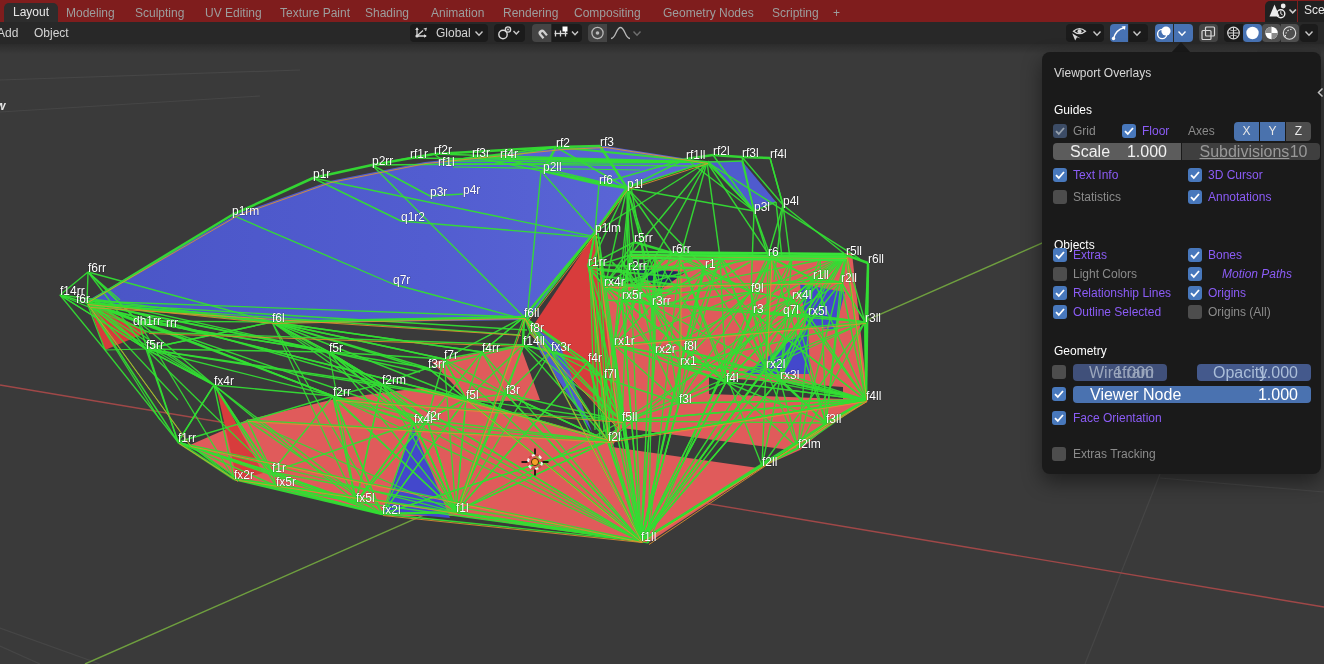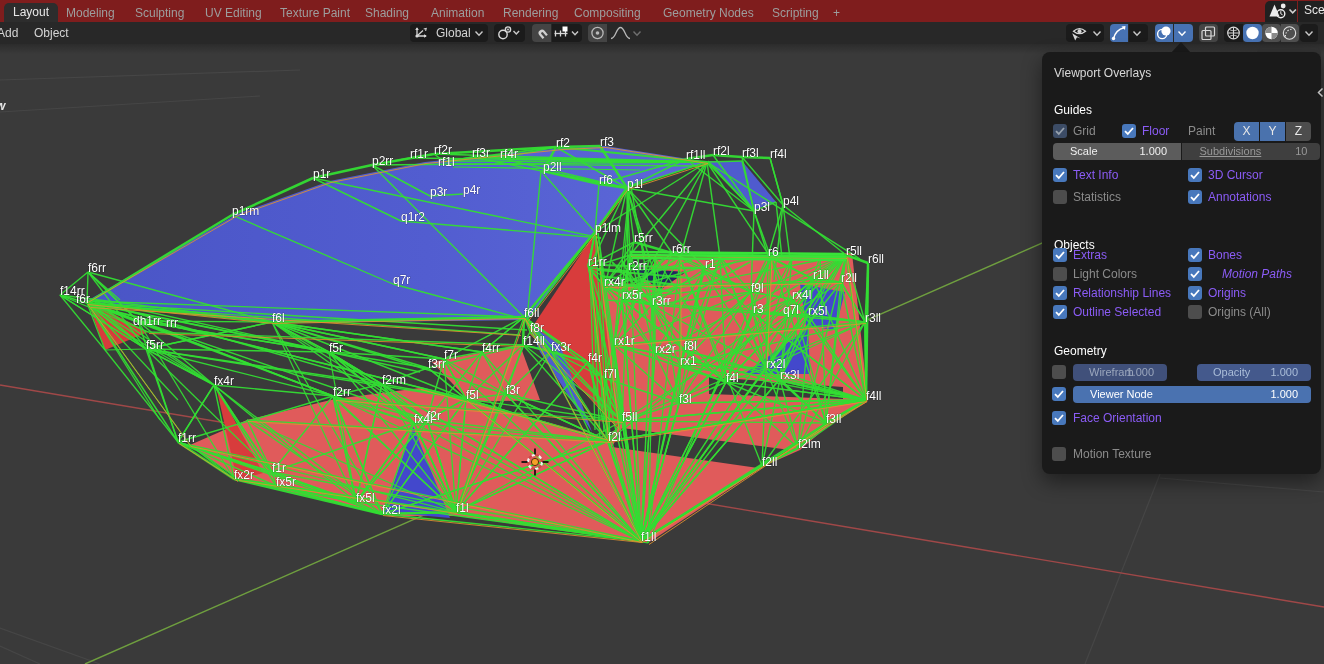--- a/index.html
+++ b/index.html
@@ -17,21 +17,21 @@
     border-left:10px solid transparent;border-right:10px solid transparent;border-bottom:11px solid #1a1a1a;}
   #ghost{position:absolute;left:1257px;top:48px;width:64px;height:10px;background:#333333;border-radius:5px 5px 0 0;}
   .ptitle{position:absolute;color:#d8d8d8;font-size:12px;}
   .psec{position:absolute;color:#ffffff;font-size:12px;}
   .plabel{position:absolute;color:#8b5cf6;font-size:12px;white-space:nowrap;}
   .pdis{color:#8b8b8b;}
   .cb{position:absolute;width:14px;height:14px;border-radius:3px;background:#4d4d4d;}
   .cb.on{background:#4878bc;}
   .cb.dim{background:#3c4c66;}
   .cb svg{position:absolute;left:0;top:0;}
-  .slider{position:absolute;height:17px;border-radius:4px;font-size:11px;line-height:17px;text-align:center;}
+  .slider{position:absolute;height:17px;border-radius:4px;font-size:16px;line-height:17px;text-align:center;}
   .axbtn{position:absolute;width:25px;height:19px;line-height:19px;text-align:center;color:#e8e8e8;font-size:12px;background:#4a72ad;}
   .hbtn{position:absolute;background:#1b1b1b;border-radius:4px;}
   .ibtn{position:absolute;border-radius:4px;}
 </style>
 </head>
 <body>
 <div id="viewport">
     <svg width="1324" height="664" viewBox="0 0 1324 664" style="position:absolute;left:0;top:0;">
 <rect x="0" y="44" width="1324" height="620" fill="#3a3a3a"></rect>
 <rect x="0" y="44" width="1324" height="10" fill="url(#topshadow)"></rect>
@@ -975,21 +975,21 @@
         <path d="M3 7.2 L5.8 10 L11 4" fill="none" stroke="#97a1ad" stroke-width="1.8"></path>
       </svg>
     </div>
 <div class="plabel pdis" style="left:31px;top:72px;">Grid</div>
 <div class="cb on" style="left:80px;top:72px;">
       <svg width="14" height="14" viewBox="0 0 14 14">
         <path d="M3 7.2 L5.8 10 L11 4" fill="none" stroke="#ffffff" stroke-width="1.8"></path>
       </svg>
     </div>
 <div class="plabel" style="left:100px;top:72px;">Floor</div>
-<div class="plabel pdis" style="left:146px;top:72px;">Paint</div>
+<div class="plabel pdis" style="left:146px;top:72px;">Axes</div>
 <div class="axbtn" style="left:192px;top:70px;border-radius:4px 0 0 4px;">X</div>
 <div class="axbtn" style="left:218px;top:70px;">Y</div>
 <div class="axbtn" style="left:244px;top:70px;background:#4d4d4d;border-radius:0 4px 4px 0;">Z</div>
 <div class="slider" style="left:11px;top:91px;width:128px;background:#5c5c5c;border-radius:4px 0 0 4px;">
       <span style="position:absolute;left:17px;color:#f0f0f0;">Scale</span>
       <span style="position:absolute;right:14px;color:#f0f0f0;">1.000</span>
     </div>
 <div class="slider" style="left:139.5px;top:91px;width:138px;background:#3f3f3f;border-radius:0 4px 4px 0;">
       <span style="position:absolute;left:18px;color:#989898;text-decoration:underline;">Subdivisions</span>
       <span style="position:absolute;right:12px;color:#989898;">10</span>
@@ -1074,17 +1074,17 @@
       <span style="position:absolute;left:17px;color:#ffffff;">Viewer Node</span>
       <span style="position:absolute;right:13px;color:#ffffff;">1.000</span>
     </div>
 <div class="cb on" style="left:10px;top:359px;">
       <svg width="14" height="14" viewBox="0 0 14 14">
         <path d="M3 7.2 L5.8 10 L11 4" fill="none" stroke="#ffffff" stroke-width="1.8"></path>
       </svg>
     </div>
 <div class="plabel" style="left:31px;top:359px;">Face Orientation</div>
 <div class="cb" style="left:10px;top:395px;"></div>
-<div class="plabel pdis" style="left:31px;top:395px;">Motion Texture</div>
+<div class="plabel pdis" style="left:31px;top:395px;">Extras Tracking</div>
   </div>
 <svg style="position:absolute;left:1317px;top:87px;" width="7" height="11" viewBox="0 0 7 11">
     <path d="M5.5 1.5 L1.5 5.5 L5.5 9.5" fill="none" stroke="#c0c0c0" stroke-width="1.5"></path>
   </svg>
 
 </body></html>

